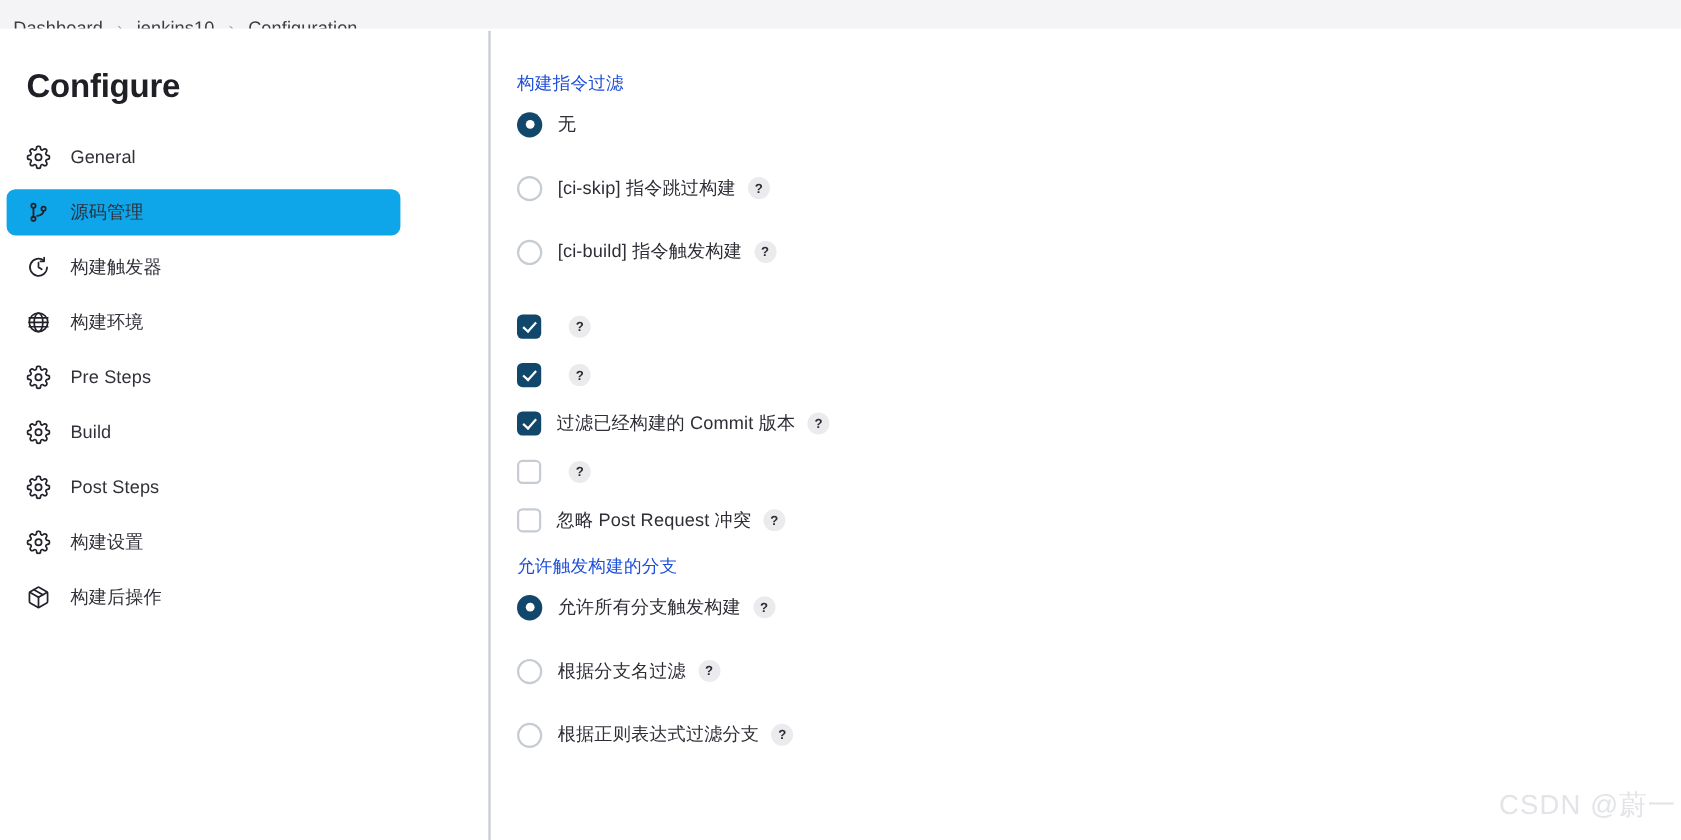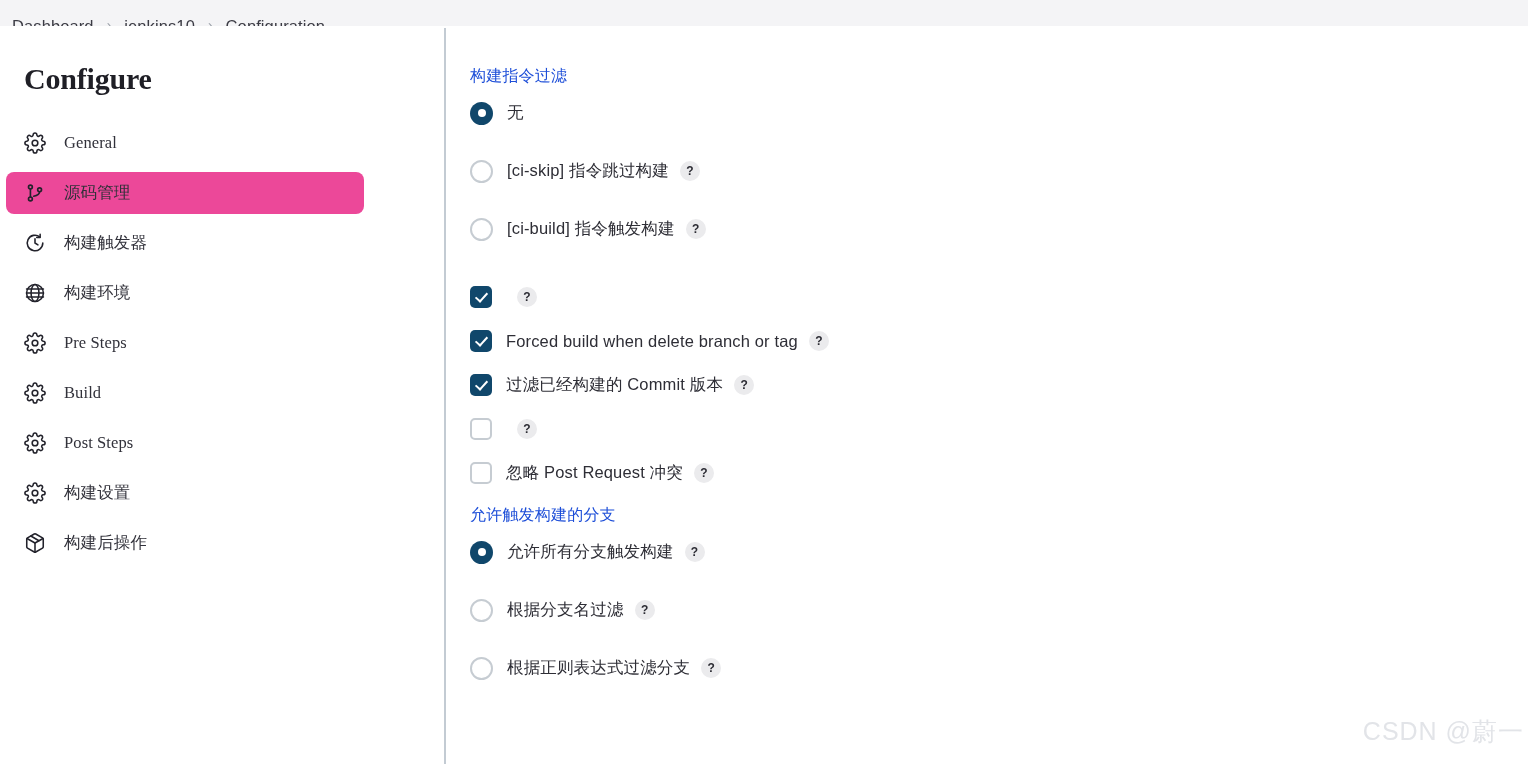--- a/index.html
+++ b/index.html
@@ -58,21 +58,20 @@
   }
 
   
   #sidebar {
     position: absolute;
     left: 0;
     top: 26px;
     width: 412px;
     height: 738px;
     box-sizing: border-box;
-    font-family: Liberation Serif, serif;
   }
   #page-title {
     font-size: 30px;
     font-weight: bold;
     color: #1f1f26;
     margin: 0;
     padding: 36px 0 0 24px;
     letter-spacing: -0.2px;
   }
   #sidebar-nav {
@@ -82,21 +81,21 @@
   .nav-item {
     display: flex;
     align-items: center;
     height: 42px;
     border-radius: 8px;
     padding-left: 18px;
     margin-bottom: 8px;
     cursor: pointer;
   }
   .nav-item.active {
-    background: #ec4899;
+    background: #0ea5e9;
   }
   .nav-icon {
     width: 22px;
     height: 22px;
     flex: 0 0 22px;
     margin-right: 18px;
     display: block;
     color: #22222b;
   }
   .nav-icon svg { display:block; width:22px; height:22px; }
@@ -375,21 +374,20 @@
 
   <div class="checkbox-group">
 
     <div class="opt-row">
       <span class="checkbox on"></span>
       <span class="help">?</span>
     </div>
 
     <div class="opt-row">
       <span class="checkbox on"></span>
-      <span class="opt-label">Forced build when delete branch or tag</span>
       <span class="help">?</span>
     </div>
 
     <div class="opt-row">
       <span class="checkbox on"></span>
       <span class="opt-label">过滤已经构建的 Commit 版本</span>
       <span class="help">?</span>
     </div>
 
     <div class="opt-row">

